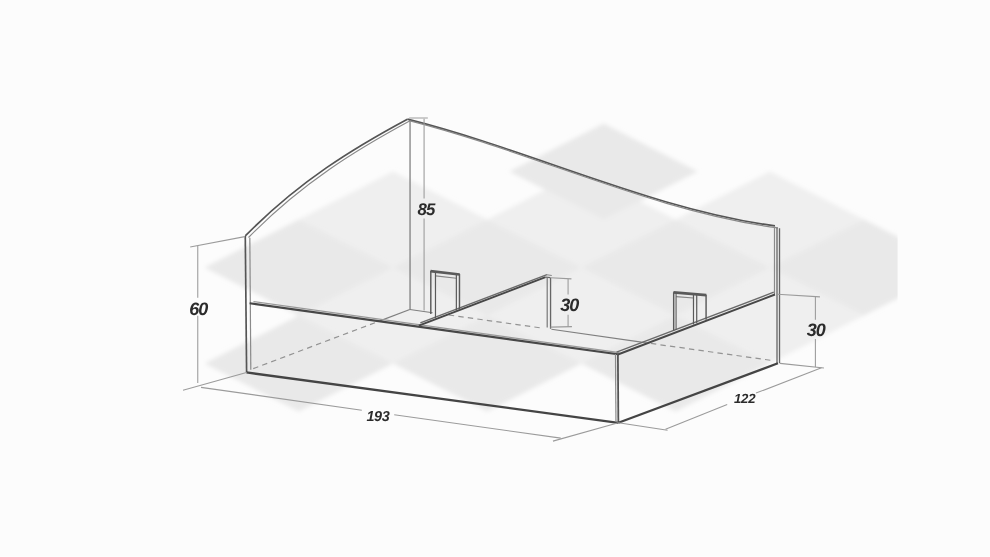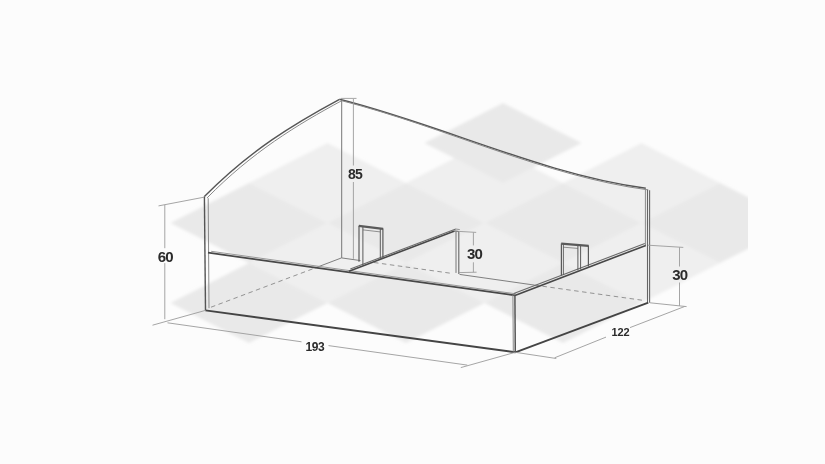--- a/index.html
+++ b/index.html
@@ -1,17 +1,17 @@
 <!DOCTYPE html>
 <html><head>
 <meta charset="utf-8">
 <style>
   html,body{margin:0;padding:0;background:#fff;}
   #stage{position:relative;width:825px;height:464px;background:#fcfcfc;overflow:hidden;
-         font-family:"Liberation Sans", sans-serif;filter:grayscale(1);}
+         font-family:"Liberation Sans", sans-serif;filter:grayscale(1);font-style:italic;}
   text{font-family:"Liberation Sans", sans-serif;font-weight:bold;fill:#2b2b2b;
        -webkit-font-smoothing:antialiased;}
 </style>
 </head>
 <body>
 <div id="stage">
 <svg width="825" height="464" viewBox="0 0 825 464">
   <defs>
     <filter id="wmblur" x="-20%" y="-20%" width="140%" height="140%">
       <feGaussianBlur stdDeviation="1.8"></feGaussianBlur>

